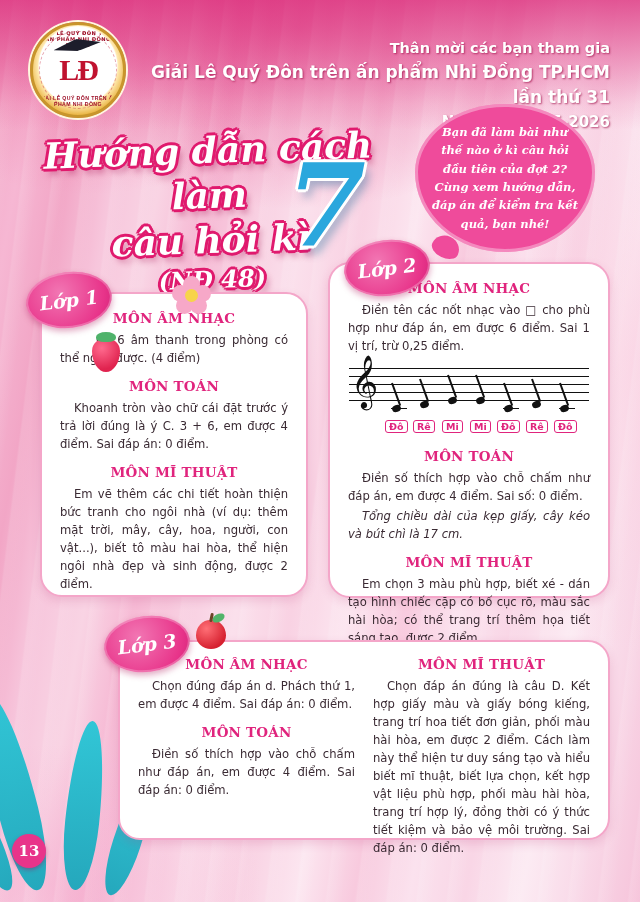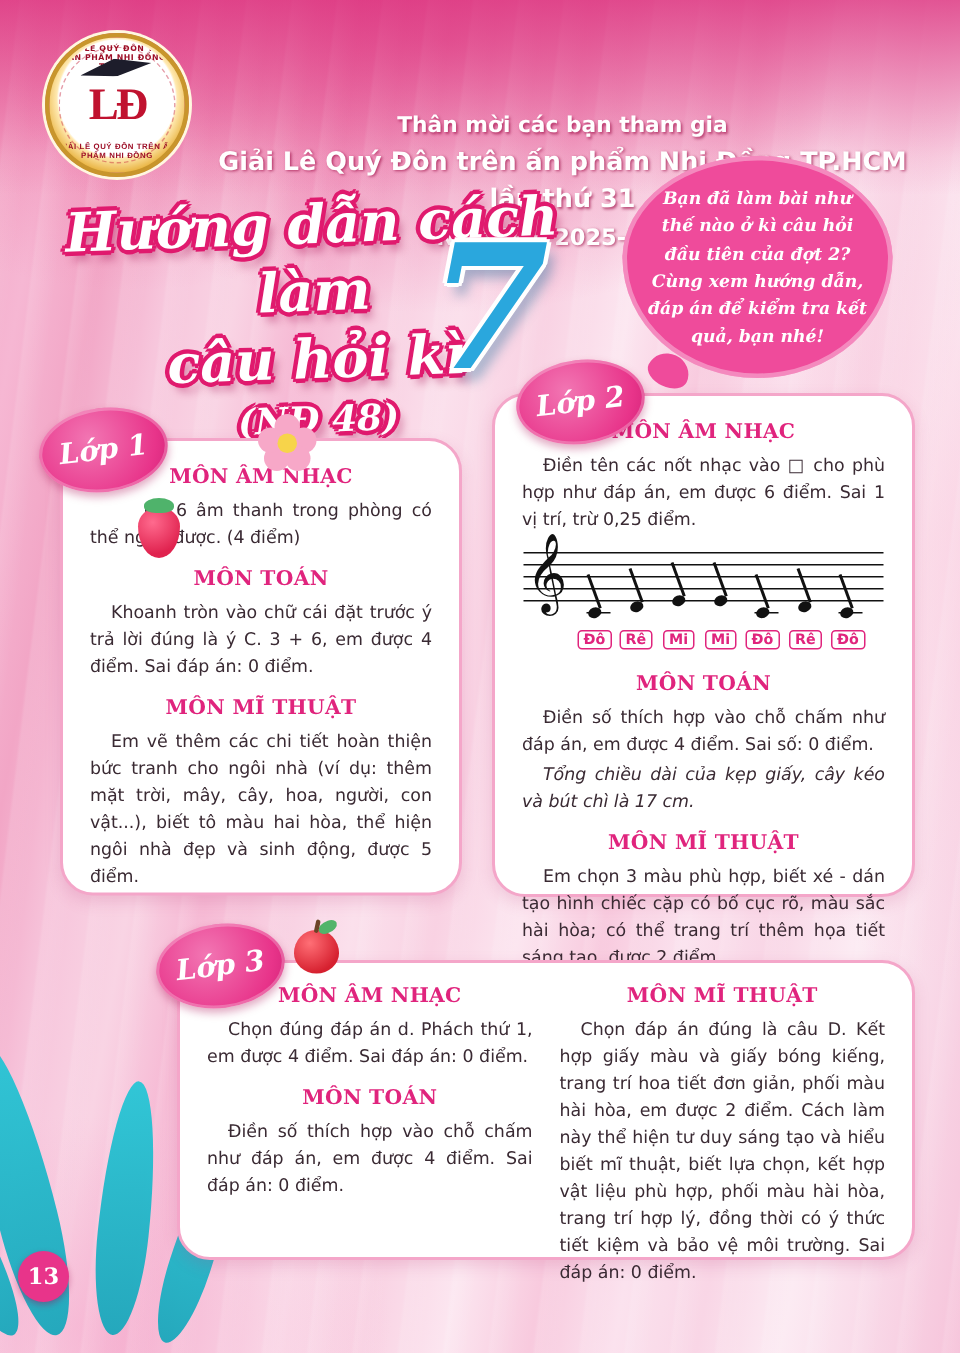--- a/index.html
+++ b/index.html
@@ -79,22 +79,22 @@
     position:absolute; left:0; right:0; bottom:6px; text-align:center;
     font-size:5.2px; color:#9d0f27; font-weight:bold; letter-spacing:.4px;
     font-family:"Liberation Sans", sans-serif;
   }
   .logo-arc-top {
     position:absolute; left:0; right:0; top:3px; text-align:center;
     font-size:5.2px; color:#9d0f27; font-weight:bold; letter-spacing:.4px;
   }
 
   .header-text {
-    position:absolute; left:140px; top:38px; width:470px; text-align:center;
-    color:#fff; text-shadow: 1px 1px 2px rgba(150,0,60,.65); margin-top: 36px;
+    position:absolute; left:140px; top:38px; width:470px; text-align:right;
+    color:#fff; text-shadow: 1px 1px 2px rgba(150,0,60,.65);
   }
   .header-text .l1 { font-size:14.5px; font-weight:bold; line-height:1.5; }
   .header-text .l2 { font-size:17px; font-weight:bold; line-height:1.5; }
   .header-text .l3 { font-size:15px; font-weight:bold; line-height:1.5; }
 
   
   .title {
     position:absolute; left:30px; top:128px; width:360px;
     text-align:center;
     font-family:"DejaVu Serif", serif;
@@ -287,21 +287,21 @@
 
 <div class="panel" style="left:40px;top:292px;width:268px;height:305px;">
   <div class="panel-inner">
     <div class="subject">MÔN ÂM NHẠC</div>
     <p class="body" style="text-indent:36px;">Có 6 âm thanh trong phòng có thể nghe được. (4 điểm)</p>
 
     <div class="subject">MÔN TOÁN</div>
     <p class="body">Khoanh tròn vào chữ cái đặt trước ý trả lời đúng là ý C. 3 + 6, em được 4 điểm. Sai đáp án: 0 điểm.</p>
 
     <div class="subject">MÔN MĨ THUẬT</div>
-    <p class="body">Em vẽ thêm các chi tiết hoàn thiện bức tranh cho ngôi nhà (ví dụ: thêm mặt trời, mây, cây, hoa, người, con vật...), biết tô màu hai hòa, thể hiện ngôi nhà đẹp và sinh động, được 5 điểm.</p>
+    <p class="body">Em vẽ thêm các chi tiết hoàn thiện bức tranh cho ngôi nhà (ví dụ: thêm mặt trời, mây, cây, hoa, người, con vật...), biết tô màu hai hòa, thể hiện ngôi nhà đẹp và sinh động, được 2 điểm.</p>
   </div>
 </div>
 
 <div class="badge" style="left:344px;top:240px;">Lớp 2</div>
 <div class="flower" style="left:172px;top:276px;">
   <i style="left:11px;top:0;"></i>
     <i style="left:22px;top:9px;"></i>
   <i style="left:18px;top:21px;"></i>
     <i style="left:4px;top:21px;"></i>
   <i style="left:0;top:9px;"></i>

